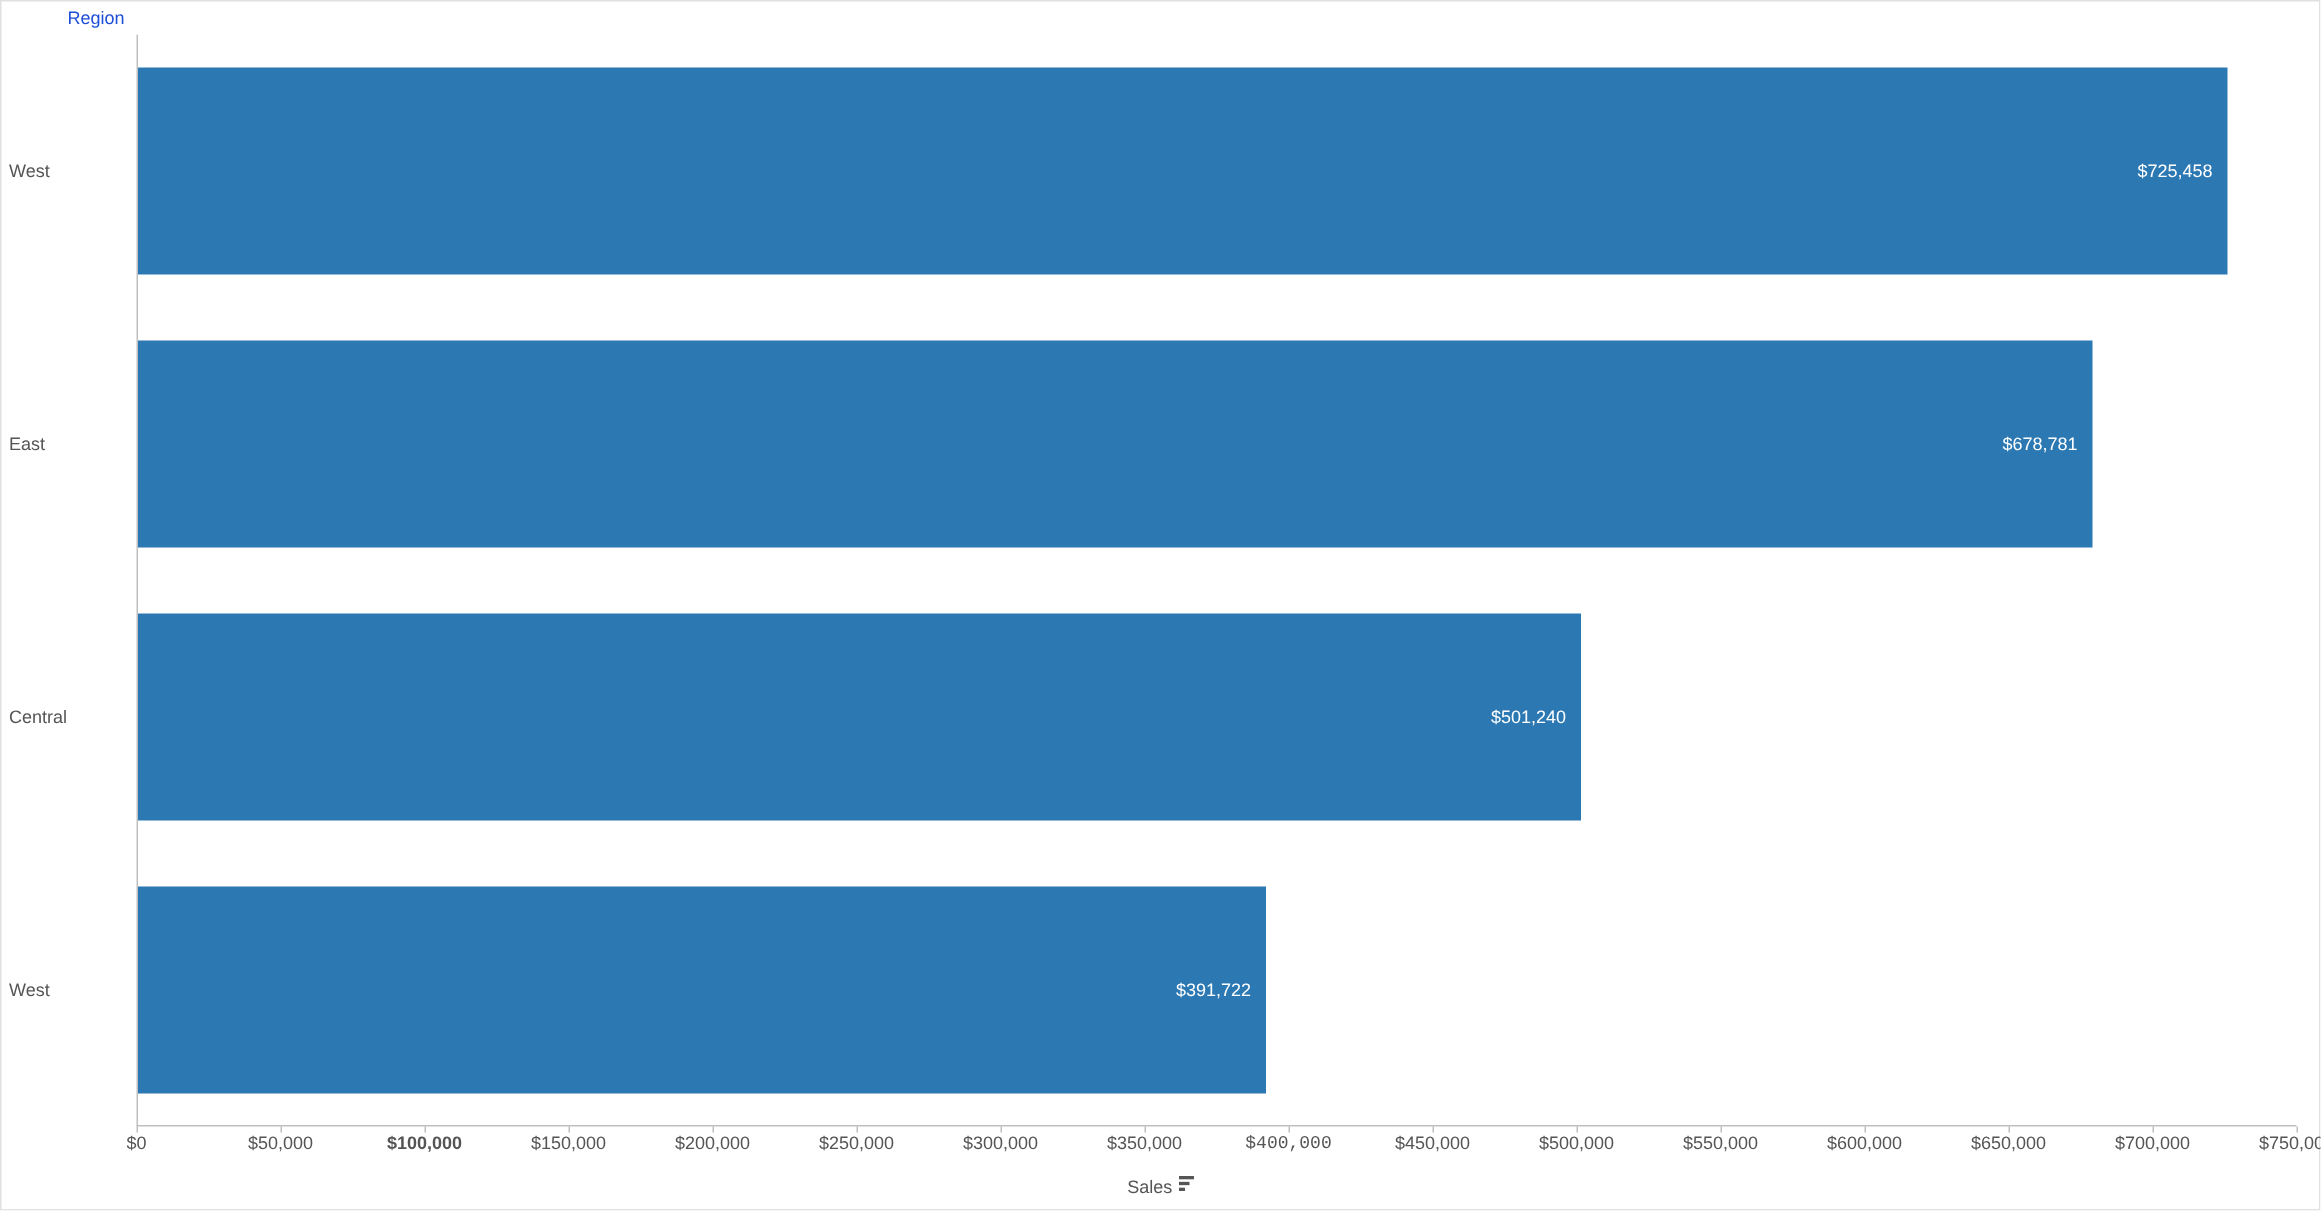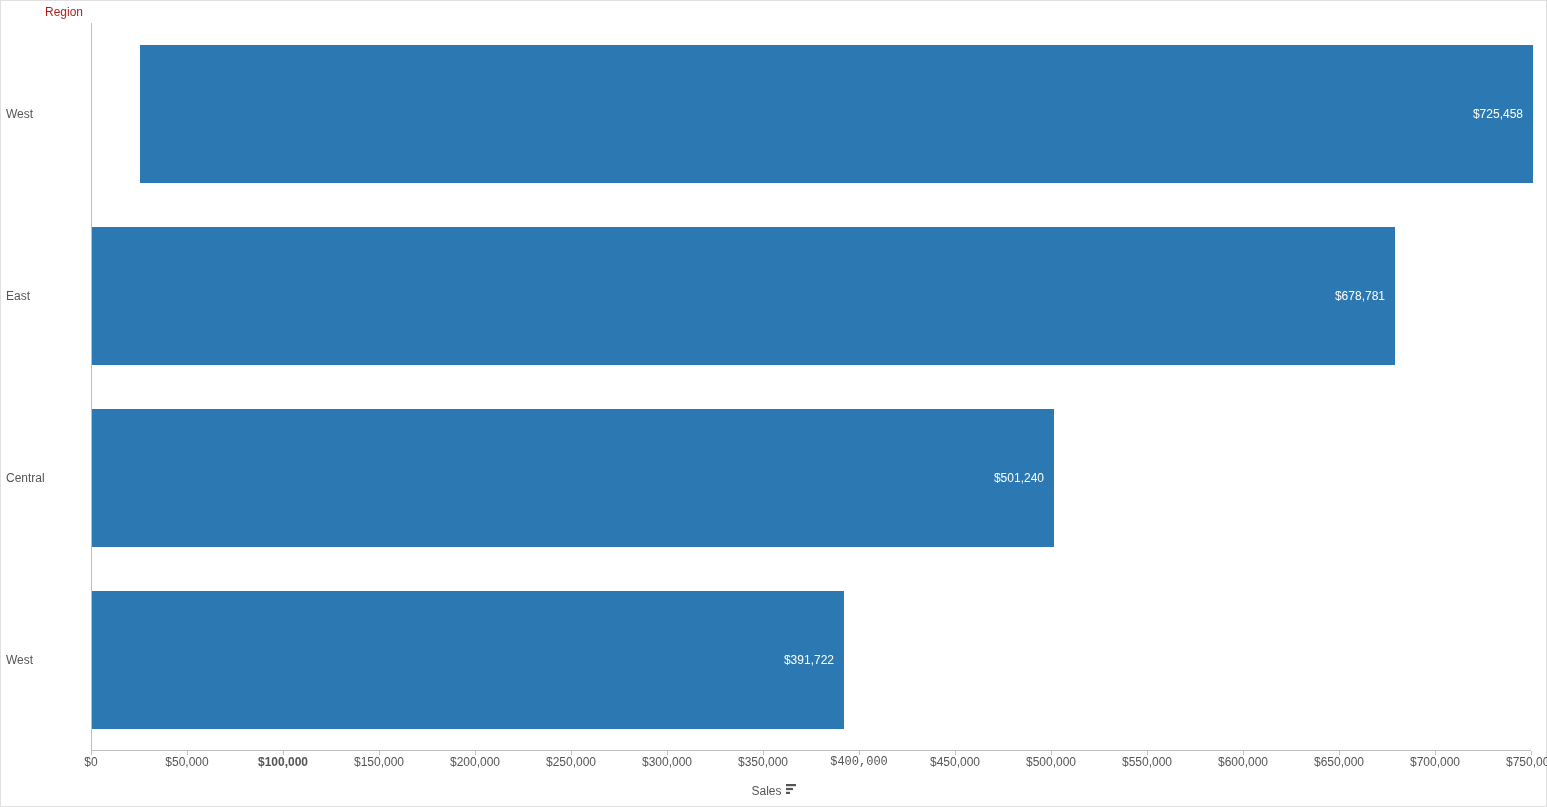--- a/index.html
+++ b/index.html
@@ -19,21 +19,21 @@
       width: 1547px;
       height: 807px;
       border: 1px solid #e0e0e0;
       background: #fff;
     }
     .y-axis-title {
       position: absolute;
       top: 4px;
       left: 44px;
       font-size: 12px;
-      color: #b91c1c;
+      color: #1d4ed8;
     }
     .plot-area {
       position: absolute;
       top: 22px;
       left: 90px;
       width: 1440px;
       height: 728px;
       border-left: 1px solid #bfbfbf;
       border-bottom: 1px solid #bfbfbf;
     }
@@ -93,21 +93,21 @@
   </style>
 </head>
 <body>
 
 <div class="chart-container">
 
   <div class="y-axis-title">Region</div>
 
   <div class="plot-area">
 
-    <div class="bar" style="top:22px; left:0; width:1393px;margin-left:48px;">
+    <div class="bar" style="top:22px; left:0; width:1393px;">
       <span class="bar-label">$725,458</span>
     </div>
     <div class="bar" style="top:204px; left:0; width:1303px;">
       <span class="bar-label">$678,781</span>
     </div>
     <div class="bar" style="top:386px; left:0; width:962px;">
       <span class="bar-label">$501,240</span>
     </div>
     <div class="bar" style="top:568px; left:0; width:752px;">
       <span class="bar-label">$391,722</span>

